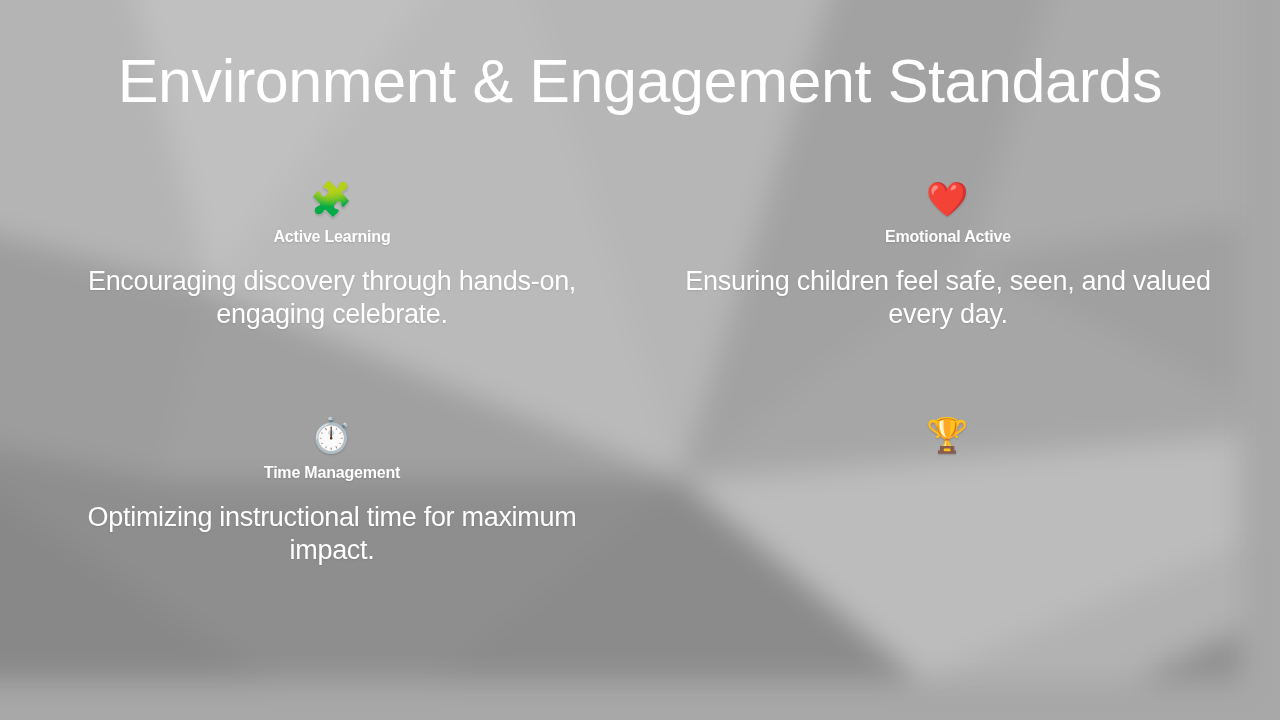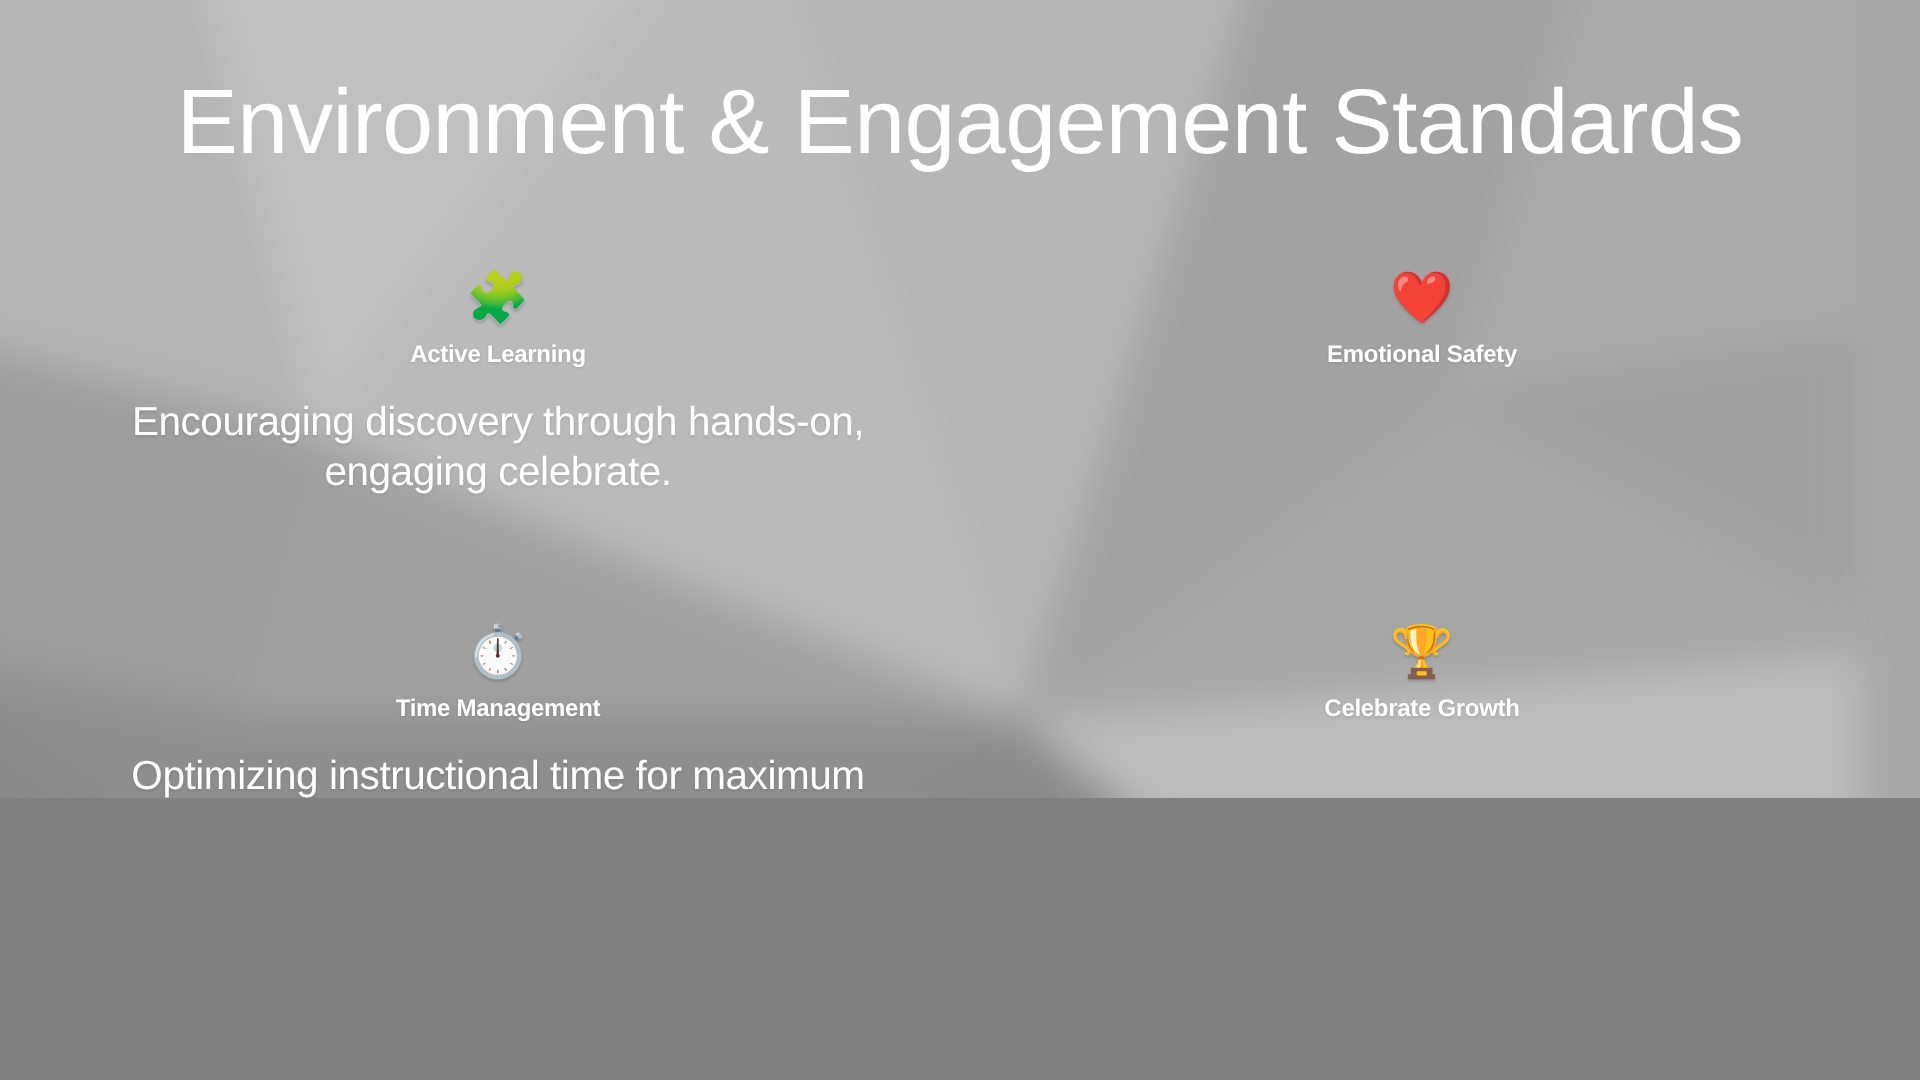--- a/index.html
+++ b/index.html
@@ -7,21 +7,21 @@
     padding: 0;
     background: #808080;
   }
   body {
     font-family: "Liberation Sans", sans-serif;
   }
 
   #slide {
     position: relative;
     width: 1280px;
-    height: 532px;
+    height: 720px;
     overflow: hidden;
     background: #a8a8a8;
   }
 
   
   #bg {
     position: absolute;
     inset: 0;
     overflow: hidden;
   }
@@ -153,29 +153,29 @@
     <div class="cards">
 
       <div class="card col-left">
         <span class="card-icon">🧩</span>
         <span class="card-title">Active Learning</span>
         <span class="card-desc">Encouraging discovery through hands-on, engaging celebrate.</span>
       </div>
 
       <div class="card col-right">
         <span class="card-icon">❤️</span>
-        <span class="card-title">Emotional Safety</span>
+        <span class="card-title">Emotional Active</span>
+        <span class="card-desc">Ensuring children feel safe, seen, and valued every day.</span>
       </div>
 
       <div class="card col-left">
         <span class="card-icon">⏱️</span>
         <span class="card-title">Time Management</span>
         <span class="card-desc">Optimizing instructional time for maximum impact.</span>
       </div>
 
       <div class="card col-right">
         <span class="card-icon">🏆</span>
-        <span class="card-title">Celebrate Growth</span>
       </div>
 
     </div>
   </div>
 </div>
 
 </body></html>

